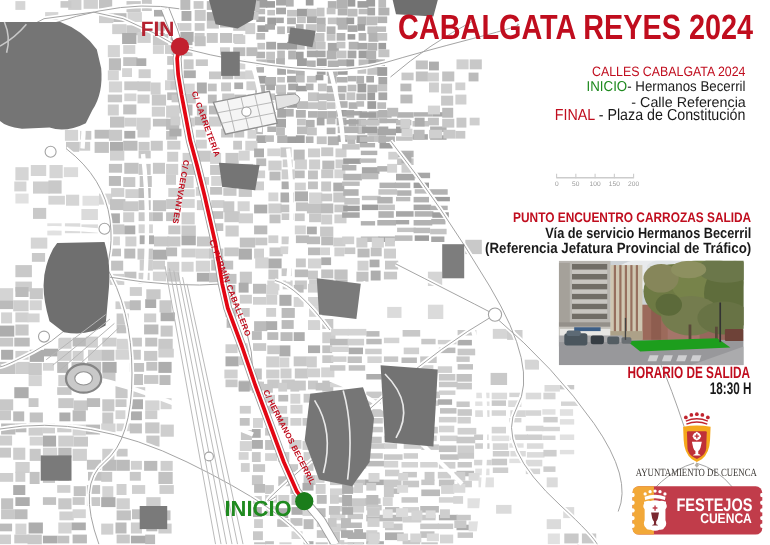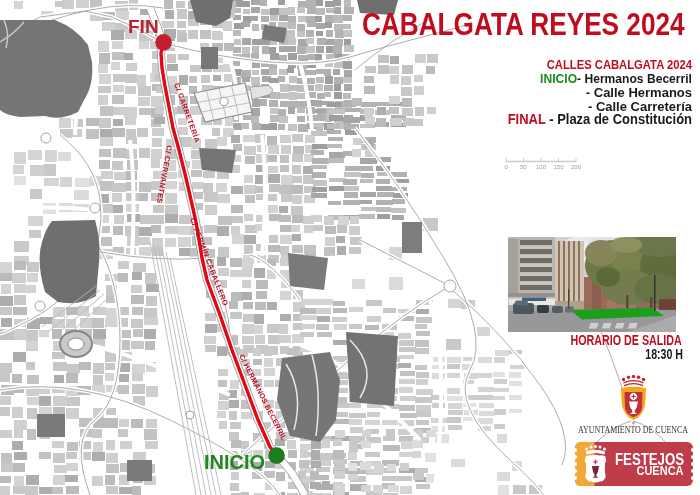--- a/index.html
+++ b/index.html
@@ -1442,40 +1442,44 @@
 
 <text x="128" y="33" font-size="19" font-weight="bold" fill="#b52230" font-family="Liberation Sans,sans-serif">FIN</text>
 
 <circle cx="276.6" cy="455.6" r="8.3" fill="#1b7d1b"></circle>
 
 <text x="204" y="469" font-size="20" font-weight="bold" fill="#1f8a1f" font-family="Liberation Sans,sans-serif">INICIO</text>
 </svg>
 
 <div class="abs red" style="right:15.5px;top:5.5px;font-size:31.8px;font-weight:bold;white-space:nowrap;transform:scaleX(0.824);transform-origin:100% 50%;">CABALGATA REYES 2024</div>
 
-<div class="abs" style="right:8px;top:57.5px;font-size:13px;font-weight:bold;line-height:14.2px;text-align:right;white-space:nowrap;color:#1a1a1a;">
+<div class="abs" style="right:22px;top:57.5px;font-size:13px;font-weight:normal;line-height:14.2px;text-align:right;white-space:nowrap;color:#1a1a1a;">
 <div class="red" style="font-size:12.4px;transform:scaleX(0.907);transform-origin:100% 50%;">CALLES CABALGATA 2024</div>
 <div style="transform:scaleX(0.93);transform-origin:100% 50%;"><span class="grn">INICIO</span>- Hermanos Becerril</div>
-<div>- Calle Hermanos</div>
-<div>- Calle Carretería</div>
+<div>- Calle Referencia</div>
 <div style="font-size:14.5px;margin-top:-2px;transform:scaleX(0.895);transform-origin:100% 50%;"><span class="red">FINAL</span> - Plaza de Constitución</div>
 </div>
 
 <svg class="abs" style="left:502px;top:155px" width="90" height="16" viewBox="0 0 90 16">
 <path d="M4,6.5 H74" stroke="#cccccc" stroke-width="1.4" fill="none"></path>
 <path d="M4,3 V7 M21.5,3 V7 M39,3 V7 M56.5,3 V7 M74,3 V7" stroke="#cccccc" stroke-width="1"></path>
 <g font-size="6" fill="#9a9a9a" font-family="Liberation Sans,sans-serif">
 <text x="2.5" y="14">0</text>
         <text x="18" y="14">50</text>
         <text x="34" y="14">100</text>
         <text x="51.5" y="14">150</text>
         <text x="69" y="14">200</text>
 </g>
 </svg>
 
+<div class="abs" style="right:17px;top:190.5px;font-size:13.4px;font-weight:bold;line-height:14.2px;text-align:right;white-space:nowrap;color:#1a1a1a;">
+<div class="red" style="font-size:12.6px;transform:scaleX(0.858);transform-origin:100% 50%;">PUNTO ENCUENTRO CARROZAS SALIDA</div>
+<div style="transform:scaleX(0.865);transform-origin:100% 50%;">Vía de servicio Hermanos Becerril</div>
+<div style="transform:scaleX(0.903);transform-origin:100% 50%;">(Referencia Jefatura Provincial de Tráfico)</div>
+</div>
 
 <svg class="abs" style="left:508px;top:237px" width="168" height="95" viewBox="0 0 168 95">
 
 <rect x="0" y="0" width="168" height="95" fill="#cdd2d6"></rect>
 <ellipse cx="85" cy="12" rx="35" ry="14" fill="#e8eaec"></ellipse>
 <ellipse cx="110" cy="6" rx="30" ry="9" fill="#dfe3e5"></ellipse>
 
 <rect x="75" y="40" width="26" height="34" fill="#9c6a5b"></rect>
 <rect x="99" y="48" width="30" height="26" fill="#a5756a"></rect>
 <rect x="84" y="36" width="9" height="38" fill="#8e5d4f"></rect>

